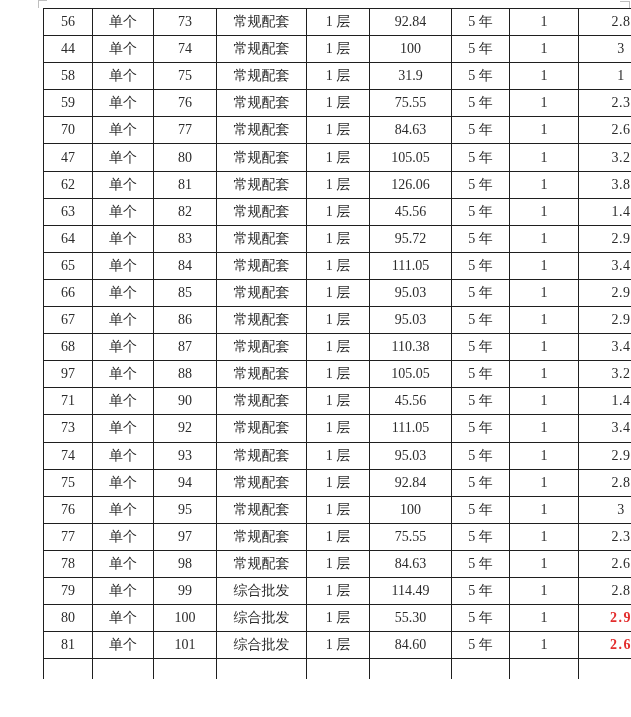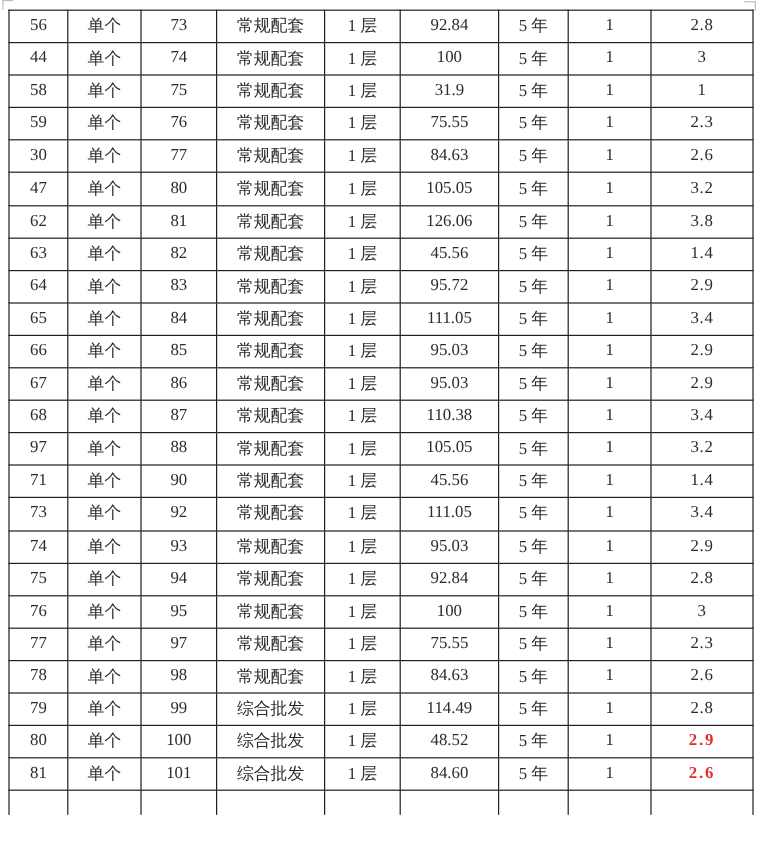--- a/index.html
+++ b/index.html
@@ -11,21 +11,21 @@
     --mark:#bfbfbf;
   }
   html,body{margin:0;padding:0;}
   body{
     width:631px;height:717px;
     background:var(--bg);
     overflow:hidden;
     position:relative;
     font-family:"Liberation Serif","DejaVu Serif",serif;
   }
-  .page{position:absolute;inset:0;}
+  .page{position:absolute;inset:0;margin-left:36px;}
   
   .corner{position:absolute;pointer-events:none;}
   .corner-tl{left:2px;top:0;width:8px;height:7px;border-left:1px solid var(--mark);border-top:1px solid var(--mark);}
   .corner-tr{right:1px;top:1px;width:9px;height:7px;border-right:1px solid var(--mark);border-top:1px solid var(--mark);}
   table.sheet{
     position:absolute;left:7px;top:8px;
     width:620px;
     border-collapse:collapse;
     table-layout:fixed;
   }
@@ -102,21 +102,21 @@
           <td class="cell-type">单个</td>
           <td class="cell-shop-number">76</td>
           <td class="cell-category">常规配套</td>
           <td class="cell-floor">1 层</td>
           <td class="cell-area">75.55</td>
           <td class="cell-term">5 年</td>
           <td class="cell-count">1</td>
           <td class="cell-rate">2.3</td>
         </tr>
         <tr>
-          <td class="cell-serial">30</td>
+          <td class="cell-serial">70</td>
           <td class="cell-type">单个</td>
           <td class="cell-shop-number">77</td>
           <td class="cell-category">常规配套</td>
           <td class="cell-floor">1 层</td>
           <td class="cell-area">84.63</td>
           <td class="cell-term">5 年</td>
           <td class="cell-count">1</td>
           <td class="cell-rate">2.6</td>
         </tr>
         <tr>
@@ -305,21 +305,21 @@
           <td class="cell-term">5 年</td>
           <td class="cell-count">1</td>
           <td class="cell-rate">2.8</td>
         </tr>
         <tr>
           <td class="cell-serial">80</td>
           <td class="cell-type">单个</td>
           <td class="cell-shop-number">100</td>
           <td class="cell-category">综合批发</td>
           <td class="cell-floor">1 层</td>
-          <td class="cell-area">48.52</td>
+          <td class="cell-area">55.30</td>
           <td class="cell-term">5 年</td>
           <td class="cell-count">1</td>
           <td class="cell-rate bold">2.9</td>
         </tr>
         <tr>
           <td class="cell-serial">81</td>
           <td class="cell-type">单个</td>
           <td class="cell-shop-number">101</td>
           <td class="cell-category">综合批发</td>
           <td class="cell-floor">1 层</td>

